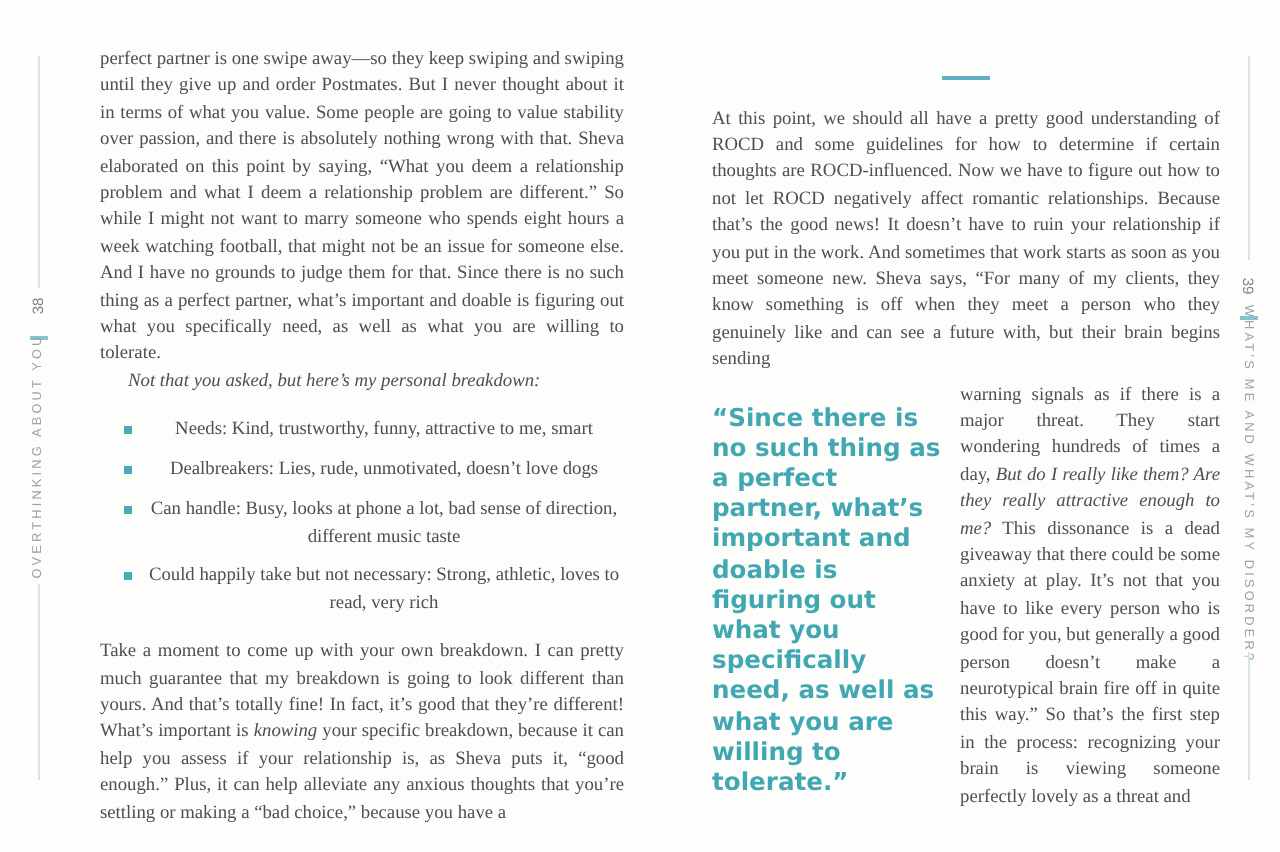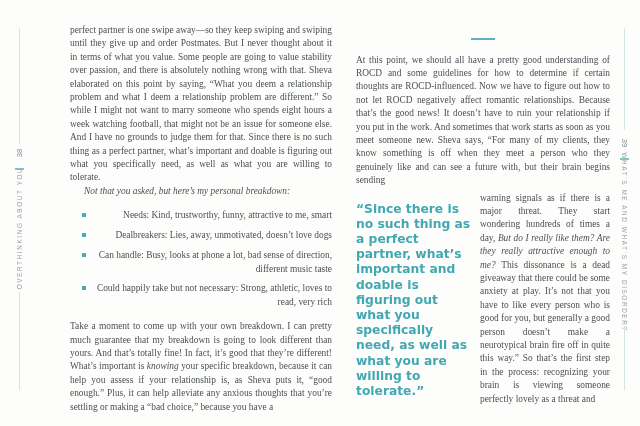--- a/index.html
+++ b/index.html
@@ -21,27 +21,27 @@
   .vlabel.cw  { transform:translate(-50%,-50%) rotate(90deg); }
   .pagenum {
     position:absolute; white-space:nowrap;
     font-family:"Liberation Sans", sans-serif;
     font-size:7.5px; color:#7d888d;
   }
   .pagenum.ccw { transform:translate(-50%,-50%) rotate(-90deg); }
   .pagenum.cw  { transform:translate(-50%,-50%) rotate(90deg); }
   
   .page { position:absolute; top:24px; font-size:9.4px; line-height:13.4px; text-align:justify; }
-  .page-left  { left:50px;  width:262px;margin-left:20px; }
+  .page-left  { left:50px;  width:262px; }
   .page-right { left:356px; width:254px; }
   .page p { margin:0; }
   .indent { text-indent:14px;font-style:italic; }
   em { font-style:italic; }
   
-  ul.breakdown { list-style:none; margin:11px 0 11px 0; padding:0 0 0 12px; text-align:right; }
+  ul.breakdown { list-style:none; margin:11px 0 11px 0; padding:0 0 0 12px; text-align:center; }
   ul.breakdown li { position:relative; padding-left:10px; margin-bottom:6.5px; }
   ul.breakdown li .sq {
     position:absolute; left:0; top:4px; width:4px; height:4px; background:#49abb4;
   }
   
   .divider { width:24px; height:1.5px; background:#5fb0c4; margin:14px auto 14px auto; }
   .wrap-row { display:flex; margin-top:4px; }
   .pullquote {
     width:116px; padding-top:10px; box-sizing:border-box;
     font-family:"DejaVu Sans", sans-serif; font-weight:bold;
@@ -65,21 +65,21 @@
   <div class="pagenum cw" style="left:624px; top:143px;">39</div>
   <div class="tick" style="left:620px; top:158px;"></div>
   <div class="vlabel cw" style="left:624px; top:242px;">WHAT’S ME AND WHAT’S MY DISORDER?</div>
   <div class="rail" style="left:624px; top:326px; height:64px;"></div>
 
   <div class="page page-left">
     <p>perfect partner is one swipe away—so they keep swiping and swiping until they give up and order Postmates. But I never thought about it in terms of what you value. Some people are going to value stability over passion, and there is absolutely nothing wrong with that. Sheva elaborated on this point by saying, “What you deem a relationship problem and what I deem a relationship problem are different.” So while I might not want to marry someone who spends eight hours a week watching football, that might not be an issue for someone else. And I have no grounds to judge them for that. Since there is no such thing as a perfect partner, what’s important and doable is figuring out what you specifically need, as well as what you are willing to tolerate.</p>
     <p class="indent">Not that you asked, but here’s my personal breakdown:</p>
     <ul class="breakdown">
       <li><span class="sq"></span><span>Needs: Kind, trustworthy, funny, attractive to me, smart</span></li>
-      <li><span class="sq"></span><span>Dealbreakers: Lies, away, unmotivated, doesn’t love dogs</span></li>
+      <li><span class="sq"></span><span>Dealbreakers: Lies, rude, unmotivated, doesn’t love dogs</span></li>
       <li><span class="sq"></span><span>Can handle: Busy, looks at phone a lot, bad sense of direction, different music taste</span></li>
       <li><span class="sq"></span><span>Could happily take but not necessary: Strong, athletic, loves to read, very rich</span></li>
     </ul>
     <p><span>Take a moment to come up with your own breakdown. I can pretty much guarantee that my breakdown is going to look different than yours. And that’s totally fine! In fact, it’s good that they’re different! What’s important is </span><em>knowing</em><span> your specific breakdown, because it can help you assess if your relationship is, as Sheva puts it, “good enough.” Plus, it can help alleviate any anxious thoughts that you’re settling or making a “bad choice,” because you have a</span></p>
   </div>
 
   <div class="page page-right">
     <div class="divider"></div>
     <p>At this point, we should all have a pretty good understanding of ROCD and some guidelines for how to determine if certain thoughts are ROCD-influenced. Now we have to figure out how to not let ROCD negatively affect romantic relationships. Because that’s the good news! It doesn’t have to ruin your relationship if you put in the work. And sometimes that work starts as soon as you meet someone new. Sheva says, “For many of my clients, they know something is off when they meet a person who they genuinely like and can see a future with, but their brain begins sending</p>
     <div class="wrap-row">

